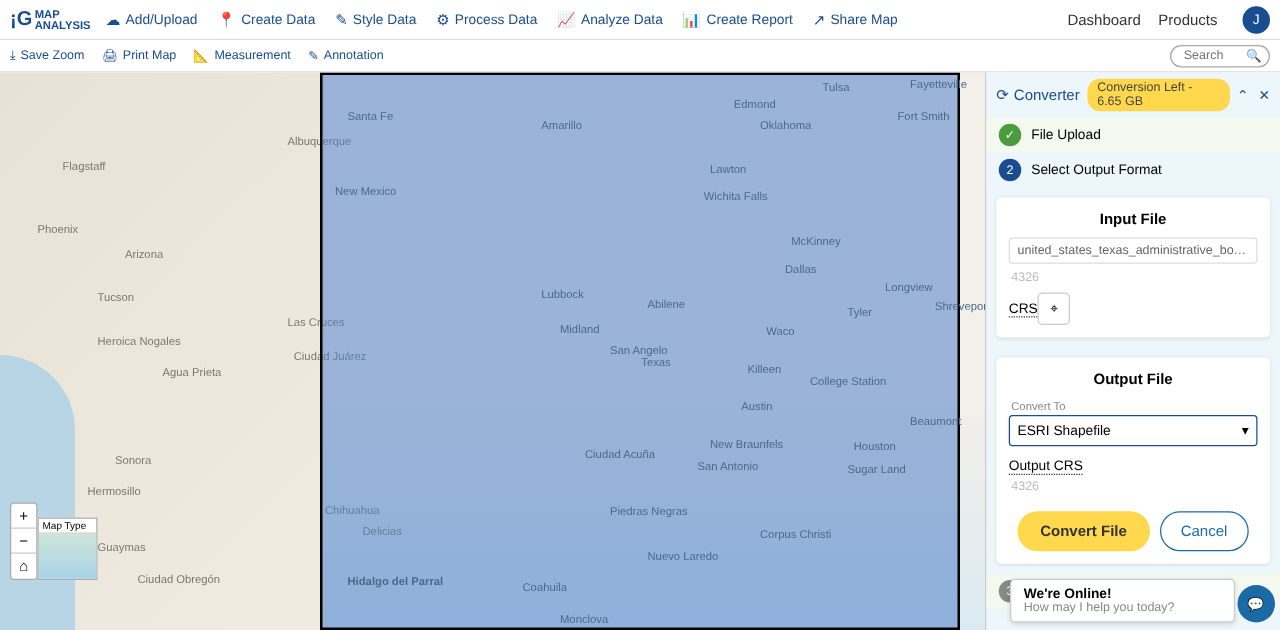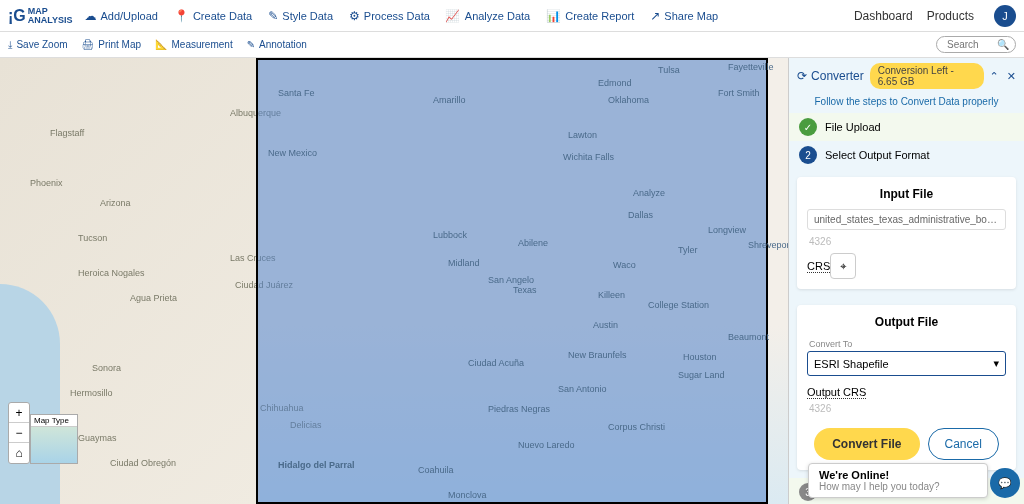--- a/index.html
+++ b/index.html
@@ -151,45 +151,45 @@
         <span class="city-out" style="left: 110px; top: 400px;">Ciudad Obregón</span>
         <span class="city-out" style="left: 78px; top: 375px;">Guaymas</span>
         <span class="city-out" style="left: 290px; top: 362px;">Delicias</span>
       </div>
     <div class="overlay-box">
       <div id="cities-in">
           <span class="city" style="left: 400px; top: 5px;">Tulsa</span>
           <span class="city" style="left: 470px; top: 2px;">Fayetteville</span>
           <span class="city" style="left: 20px; top: 28px;">Santa Fe</span>
           <span class="city" style="left: 175px; top: 35px;">Amarillo</span>
-          <span class="city" style="left: 340px; top: 18px;">Edmond</span>
+          <span class="city" style="left: 329px; top: 18px;">Edmond</span>
           <span class="city" style="left: 350px; top: 35px;">Oklahoma</span>
           <span class="city" style="left: 460px; top: 28px;">Fort Smith</span>
           <span class="city" style="left: 310px; top: 70px;">Lawton</span>
           <span class="city" style="left: 305px; top: 92px;">Wichita Falls</span>
           <span class="city" style="left: 10px; top: 88px;">New Mexico</span>
           <span class="city" style="left: 175px; top: 130px; margin-top: 40px;">Lubbock</span>
-          <span class="city" style="left: 375px; top: 128px;">Analyze</span>
+          <span class="city" style="left: 375px; top: 128px;">McKinney</span>
           <span class="city" style="left: 370px; top: 150px;">Dallas</span>
           <span class="city" style="left: 450px; top: 165px;">Longview</span>
           <span class="city" style="left: 260px; top: 178px;">Abilene</span>
           <span class="city" style="left: 420px; top: 185px;">Tyler</span>
           <span class="city" style="left: 490px; top: 180px;">Shreveport</span>
           <span class="city" style="left: 190px; top: 198px;">Midland</span>
           <span class="city" style="left: 230px; top: 215px;">San Angelo</span>
           <span class="city" style="left: 255px; top: 225px;">Texas</span>
           <span class="city" style="left: 355px; top: 200px;">Waco</span>
           <span class="city" style="left: 340px; top: 230px;">Killeen</span>
           <span class="city" style="left: 390px; top: 240px;">College Station</span>
           <span class="city" style="left: 335px; top: 260px;">Austin</span>
           <span class="city" style="left: 470px; top: 272px;">Beaumont</span>
           <span class="city" style="left: 310px; top: 290px;">New Braunfels</span>
           <span class="city" style="left: 425px; top: 292px;">Houston</span>
           <span class="city" style="left: 210px; top: 298px;">Ciudad Acuña</span>
-          <span class="city" style="left: 300px; top: 324px; text-align: right;">San Antonio</span>
+          <span class="city" style="left: 300px; top: 308px; text-align: right;">San Antonio</span>
           <span class="city" style="left: 420px; top: 310px;">Sugar Land</span>
           <span class="city" style="left: 230px; top: 344px;">Piedras Negras</span>
           <span class="city" style="left: 350px; top: 362px;">Corpus Christi</span>
           <span class="city" style="left: 260px; top: 380px;">Nuevo Laredo</span>
           <span class="city" style="left: 20px; top: 400px; font-weight: bold;">Hidalgo del Parral</span>
           <span class="city" style="left: 160px; top: 405px;">Coahuila</span>
           <span class="city" style="left: 190px; top: 430px;">Monclova</span>
         </div>
     </div>
     <div class="zoom">
@@ -208,21 +208,20 @@
       <span class="panel-title">
           <span>⟳</span>
           <span>Converter</span>
         </span>
       <span class="badge">Conversion Left - 6.65 GB</span>
       <span class="panel-ctl">
         <span>⌃</span>
         <span>✕</span>
       </span>
     </div>
-    <div class="instr">Follow the steps to Convert Data properly</div>
     <div class="step step1">
         <span class="step-num">✓</span>
         <span>File Upload</span>
       </div>
     <div class="step step2 active">
         <span class="step-num">2</span>
         <span>Select Output Format</span>
       </div>
 
     <div class="card">

